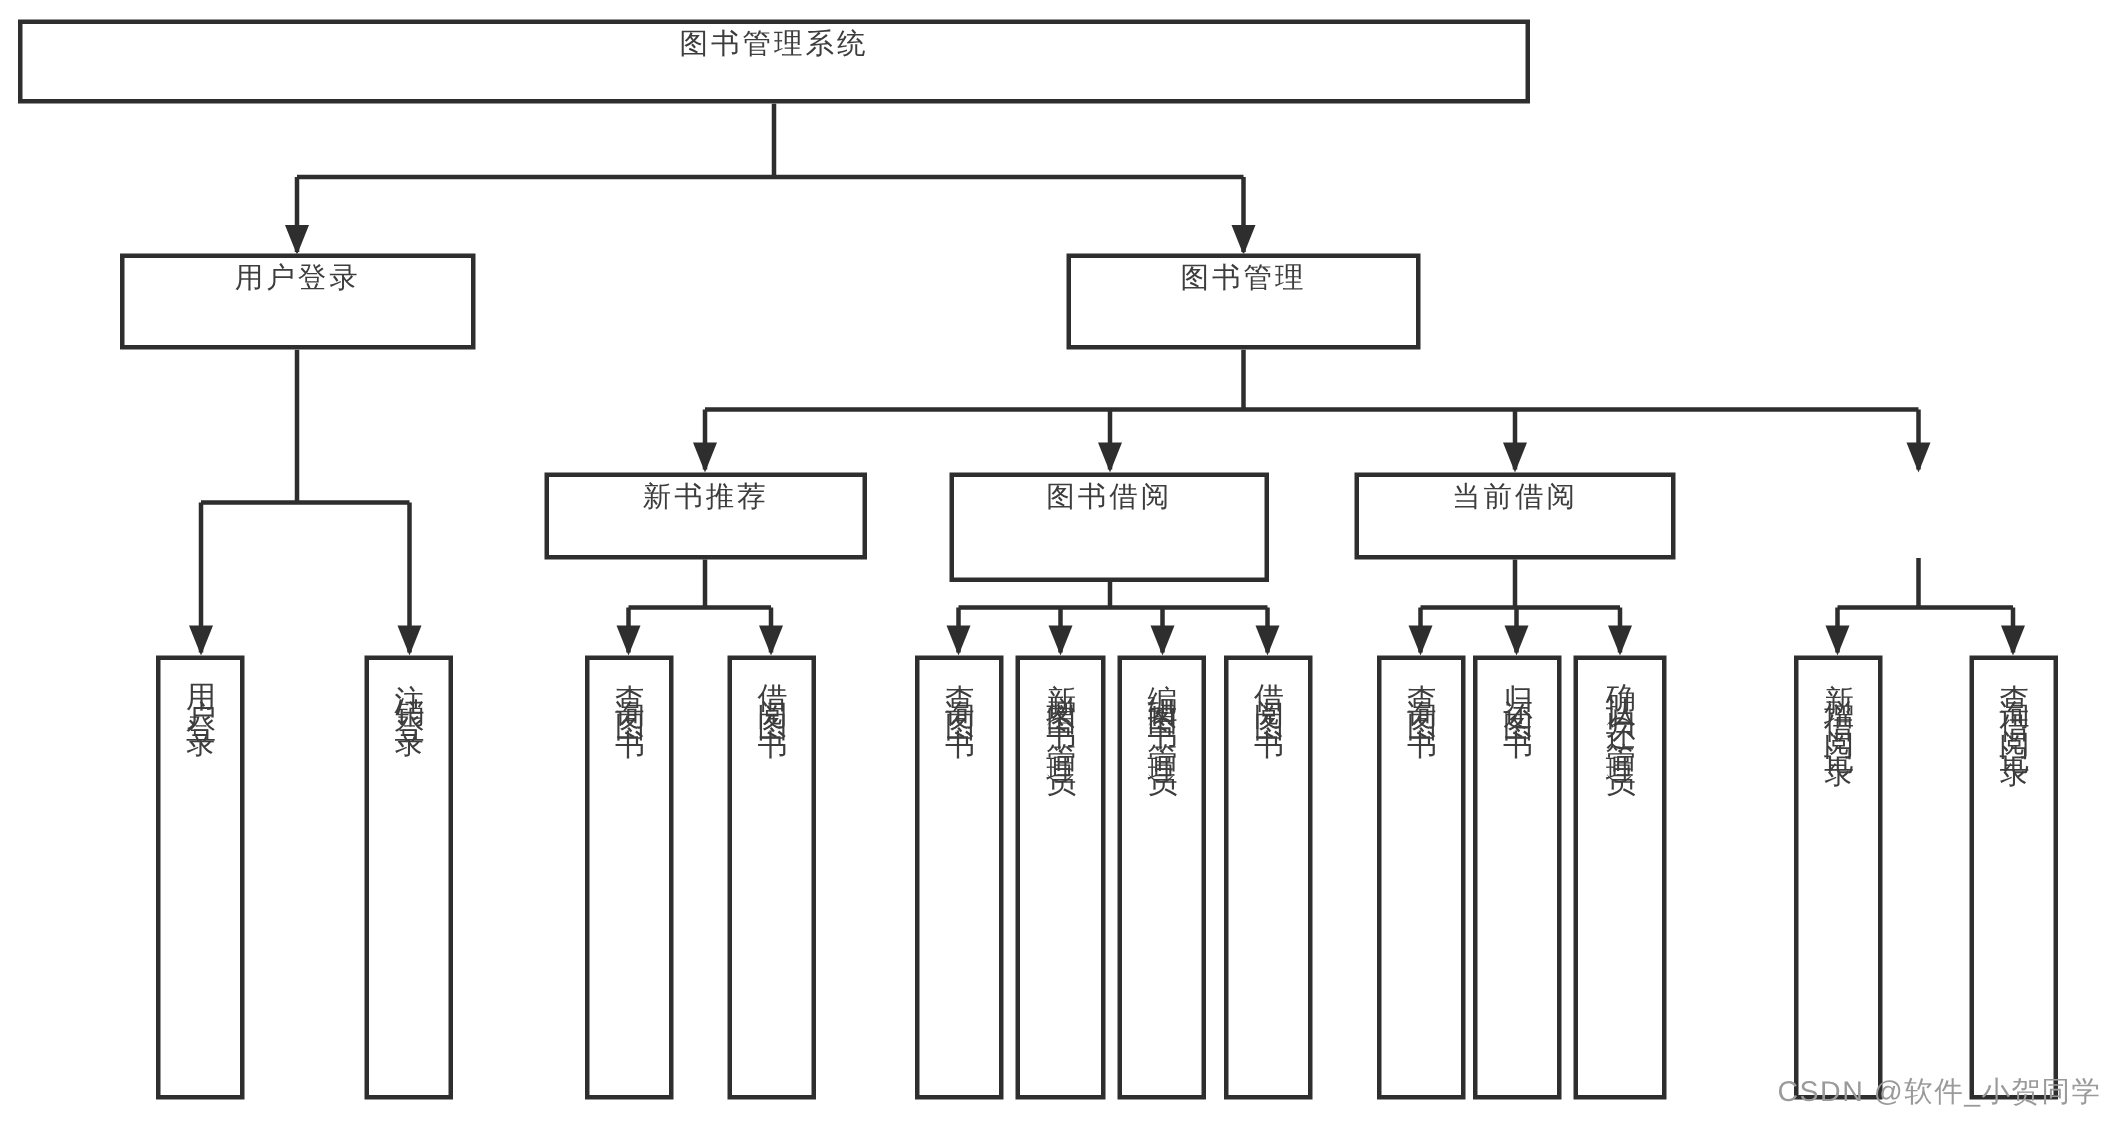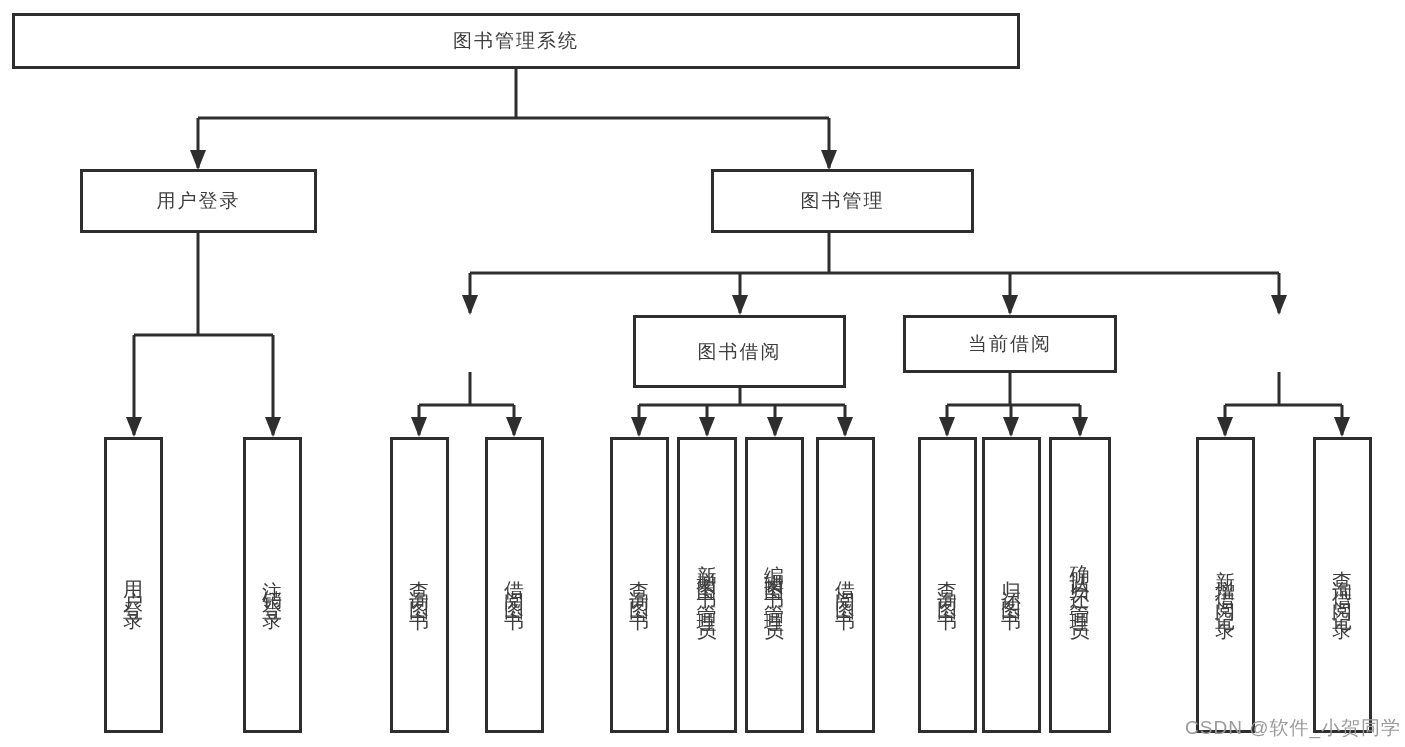--- a/index.html
+++ b/index.html
@@ -21,21 +21,21 @@
   #connectors {
     position: absolute;
     left: 0; top: 0;
     width: 1405px; height: 747px;
   }
   .box {
     position: absolute;
     border: 3px solid var(--line);
     background: var(--bg);
     display: flex;
-    align-items: center;
+    align-items: flex-start;
     justify-content: center;
     color: var(--text);
   }
   .hbox {
     font-size: 19px;
     letter-spacing: 2px;
     white-space: nowrap;
   }
   .leaf {
     top: 437px;
@@ -99,24 +99,27 @@
     </g>
   </svg>
 
   <div class="box hbox" style="left:12px; top:13px; width:1008px; height:56px;">
     <span>图书管理系统</span>
   </div>
 
   <div class="box hbox" style="left:80px; top:169px; width:237px; height:64px;">
     <span>用户登录</span>
   </div>
-  <div class="box hbox" style="left:711px; top:169px; width:263px; height:64px;">
+  <div class="box hbox" style="left:711px; top:169px; width:236px; height:64px;">
     <span>图书管理</span>
   </div>
 
+  <div class="box hbox" style="left:363px; top:315px; width:215px; height:58px;">
+    <span>新书推荐</span>
+  </div>
   <div class="box hbox" style="left:633px; top:315px; width:213px; height:73px;">
     <span>图书借阅</span>
   </div>
   <div class="box hbox" style="left:903px; top:315px; width:214px; height:58px;">
     <span>当前借阅</span>
   </div>
 
   <div class="box leaf" style="left:104px;">
     <span class="vtext">用户登录</span>
   </div>

